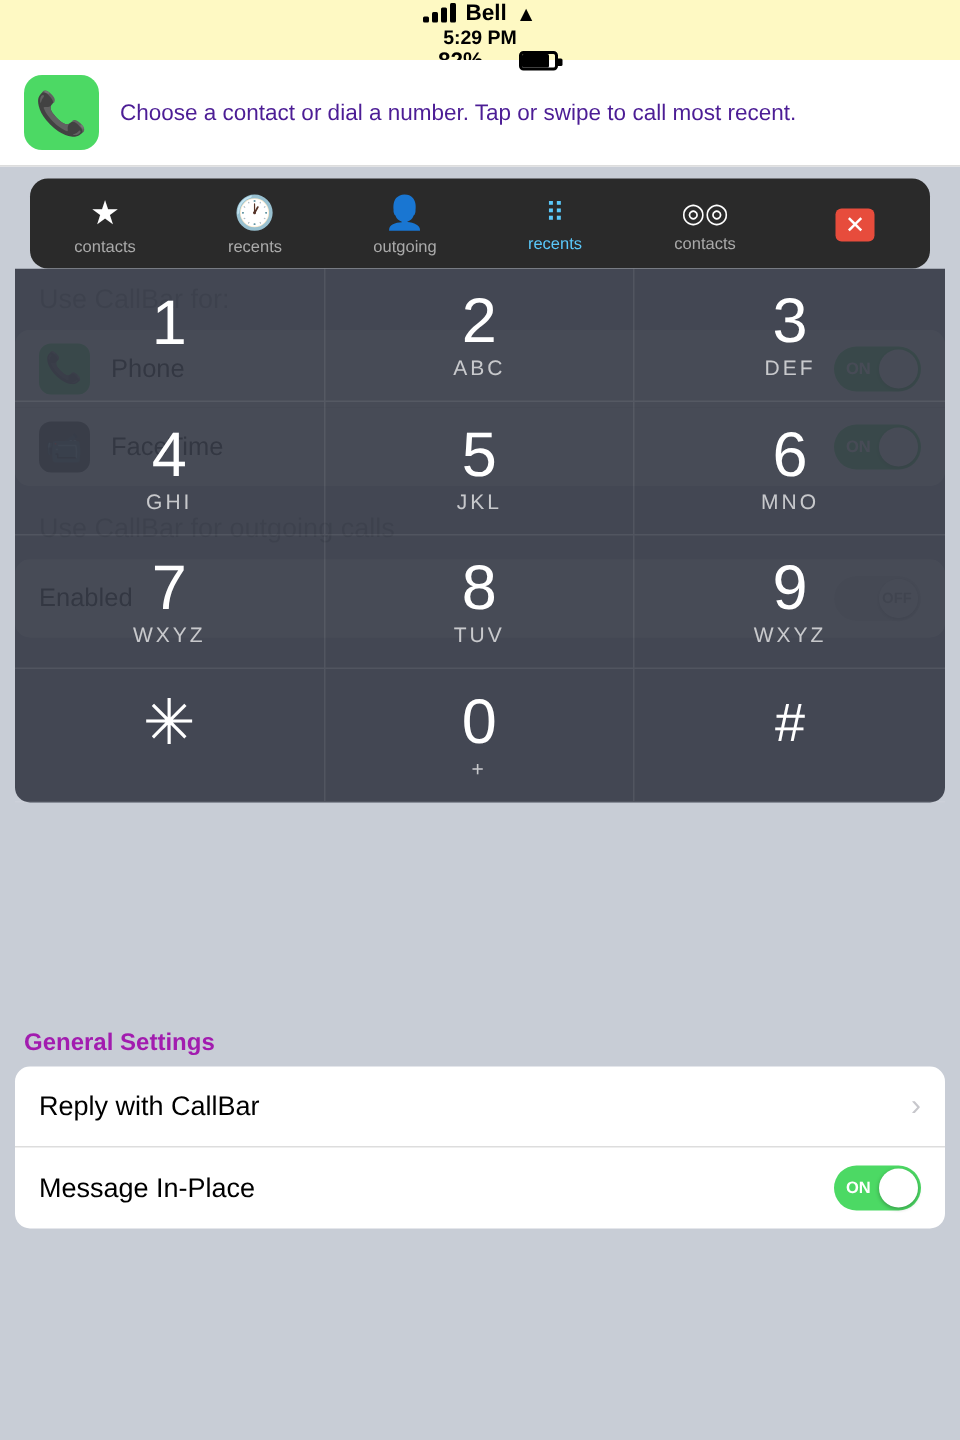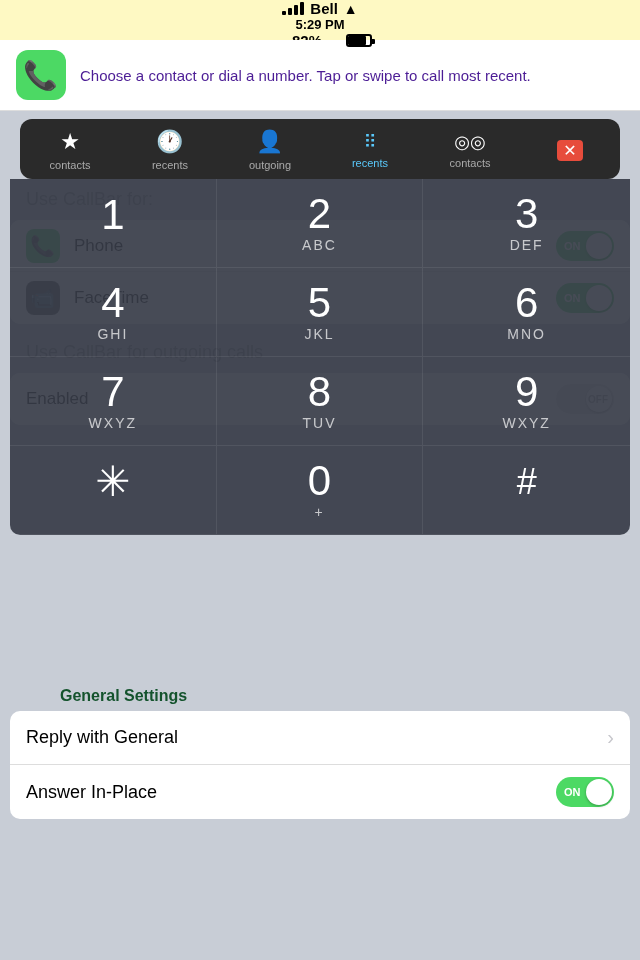--- a/index.html
+++ b/index.html
@@ -162,23 +162,22 @@
       content: 'OFF'; position: absolute; right: 6px;
       font-size: 10px; font-weight: 700; color: #aaa;
     }
 
     
     .general-settings {
       padding: 0 10px;
       margin-top: 8px;
     }
     .general-settings-header {
-      font-size: 16px; font-weight: 600; color: #14532d;
+      font-size: 16px; font-weight: 600; color: #a21caf;
       padding: 8px 6px 6px;
-      margin-left: 44px;
     }
     .general-settings-card {
       background: #fff;
       border-radius: 10px;
       overflow: hidden;
     }
     .general-row {
       display: flex; align-items: center;
       padding: 0 16px;
       min-height: 54px;
@@ -345,25 +344,25 @@
           <span class="keypad-letters"></span>
         </div>
       </div>
     </div>
 
     <div style="position:absolute; top:492px; left:0; right:0;">
       <div class="general-settings">
         <div class="general-settings-header">General Settings</div>
         <div class="general-settings-card">
           <div class="general-row">
-            <span class="general-row-label">Reply with General</span>
+            <span class="general-row-label">Reply with CallBar</span>
             <span class="chevron">›</span>
           </div>
           <div class="general-row">
-            <span class="general-row-label">Answer In-Place</span>
+            <span class="general-row-label">Message In-Place</span>
             <div class="toggle-on">
               <div class="toggle-thumb"></div>
             </div>
           </div>
         </div>
       </div>
     </div>
 
   </div>
 

